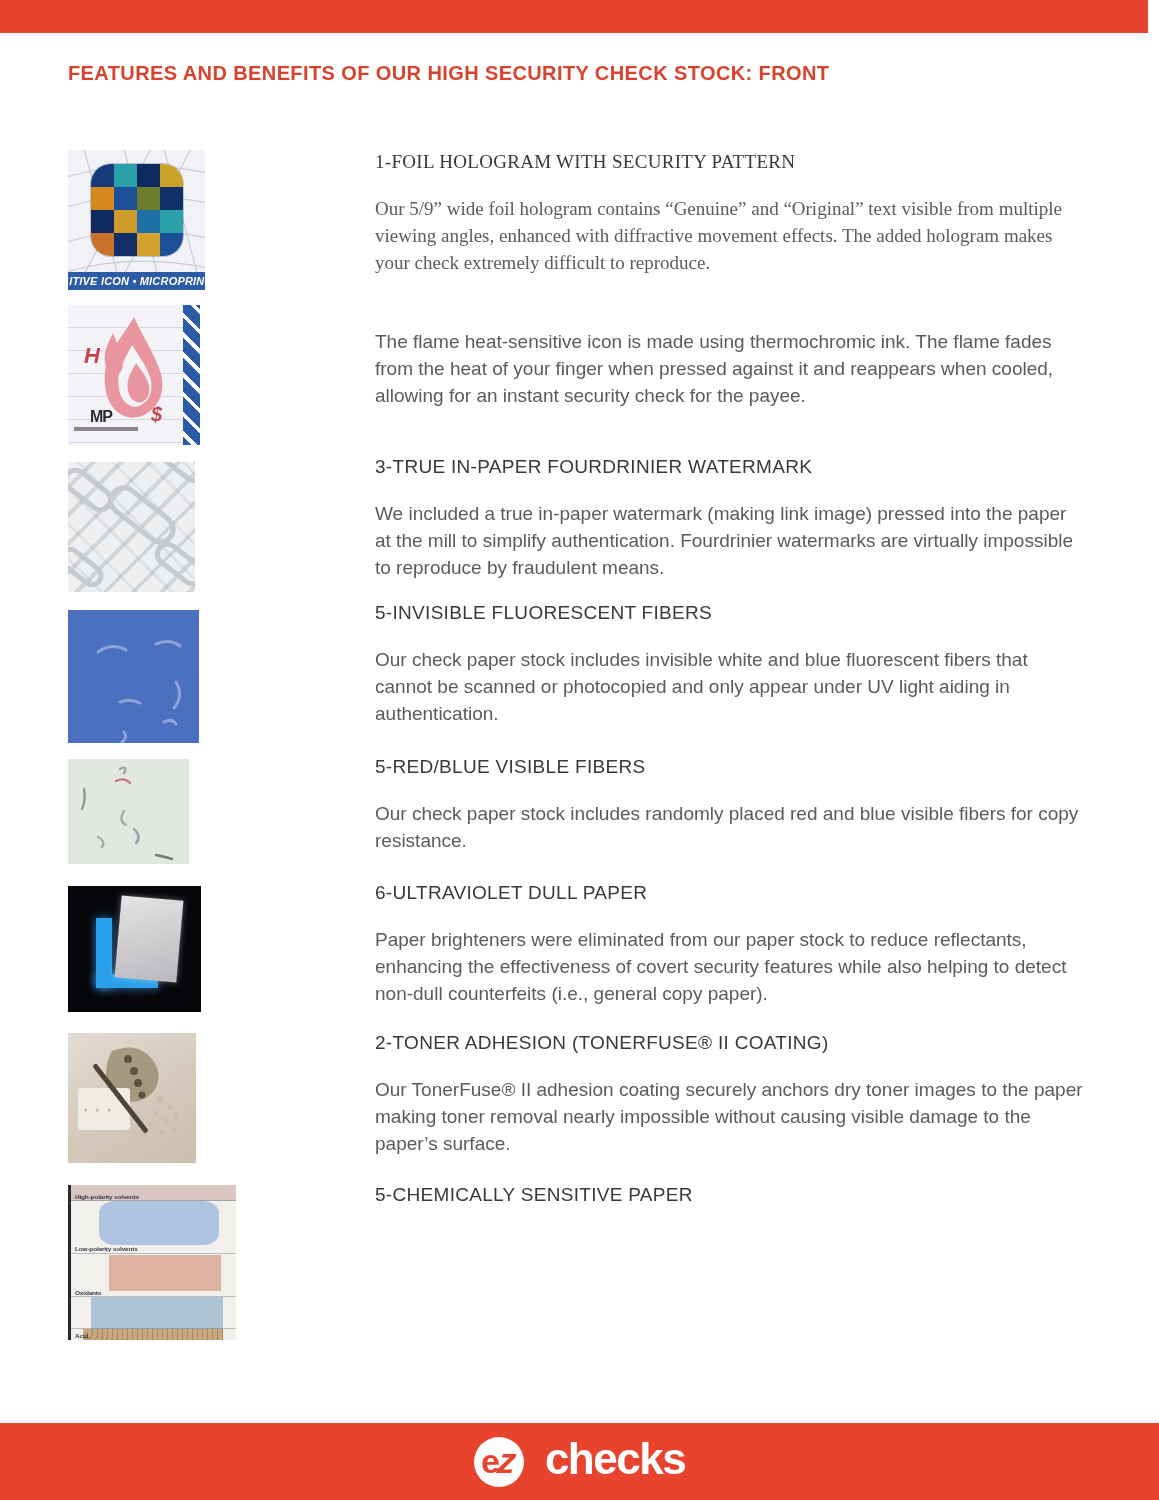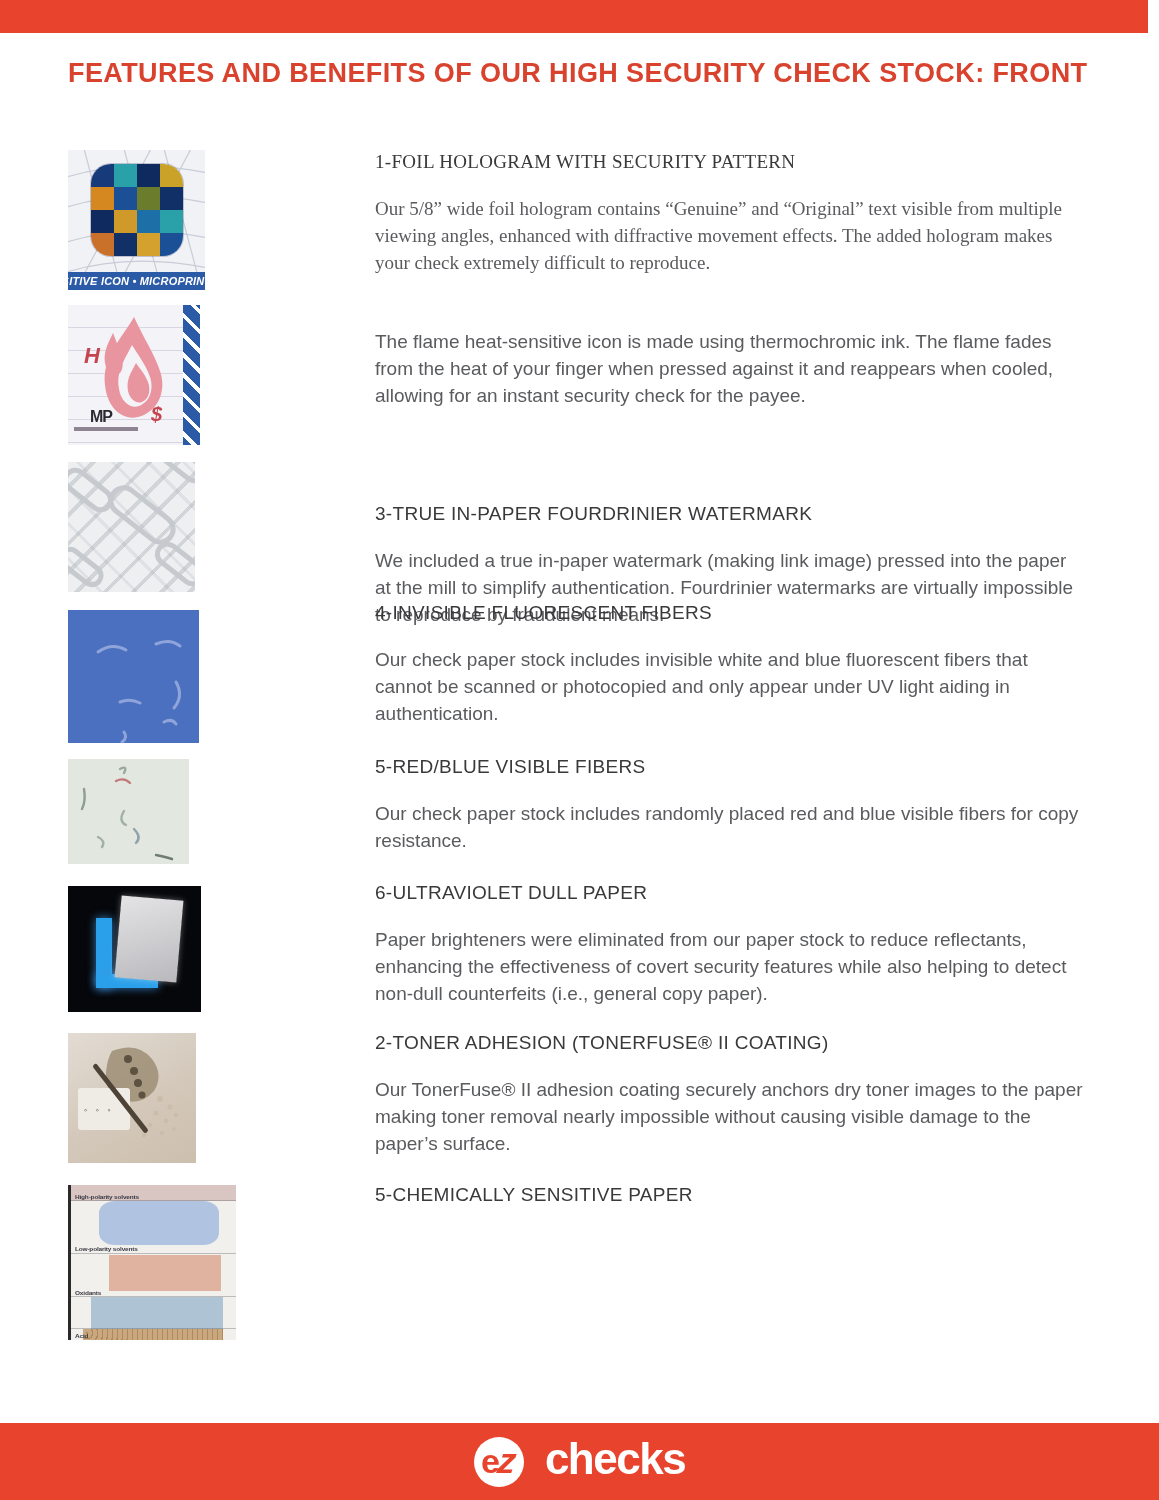--- a/index.html
+++ b/index.html
@@ -2,31 +2,31 @@
 <html><head>
 <meta charset="utf-8">
 <style>
   html,body{margin:0;padding:0;background:#ffffff;}
   .page{position:relative;width:1159px;height:1500px;background:#ffffff;overflow:hidden;
         font-family:"Liberation Sans", sans-serif;}
   .topbar{position:absolute;left:0;top:0;width:1148px;height:33px;background:#e8432d;}
   .footerbar{position:absolute;left:0;top:1423px;width:1159px;height:77px;background:#e8432d;
              display:flex;align-items:center;justify-content:center;}
   .page-title{position:absolute;left:68px;top:57px;width:1040px;color:#d9432e;
-              font-size:27px;font-weight:700;letter-spacing:.4px;line-height:32px;}
+              font-size:20px;font-weight:700;letter-spacing:.4px;line-height:32px;}
   .row{position:absolute;left:68px;width:1030px;}
   .thumb{position:absolute;left:0;top:0;overflow:hidden;}
   .txt{position:absolute;left:307px;top:0;width:712px;}
   .feat-h{margin:0;font-size:19px;font-weight:400;color:#39393b;letter-spacing:.3px;line-height:22px;}
   .feat-p{margin:22px 0 0 0;font-size:19px;font-weight:400;color:#5a5b5e;line-height:27px;}
 
   
   .r1{top:148px;} .r2{top:303px;} .r3{top:452px;} .r4{top:598px;}
   .r5{top:752px;} .r6{top:878px;} .r7{top:1028px;} .r8{top:1180px;}
-  .r1 .txt{top:3px;font-family:Liberation Serif, serif;} .r2 .txt{top:3px;} .r3 .txt{top:4px;margin-top:47px;} .r4 .txt{top:4px;}
+  .r1 .txt{top:3px;font-family:Liberation Serif, serif;} .r2 .txt{top:3px;} .r3 .txt{top:4px;} .r4 .txt{top:4px;}
   .r5 .txt{top:4px;} .r6 .txt{top:4px;} .r7 .txt{top:4px;} .r8 .txt{top:4px;}
 
   
   .t1{width:137px;height:140px;top:2px;background:#f1f2f6;}
   .t1 .grid{position:absolute;inset:0;}
   .t1 .sticker{position:absolute;left:23px;top:14px;width:92px;height:92px;border-radius:20px;
       overflow:hidden;box-shadow:0 0 0 1px rgba(40,50,90,.25);
       display:grid;grid-template-columns:repeat(4,1fr);grid-template-rows:repeat(4,1fr);}
   .t1 .sticker div{width:100%;height:100%;}
   .t1 .cap{position:absolute;left:0;bottom:0;width:137px;height:18px;background:#2b5aa6;
@@ -141,21 +141,21 @@
           <div style="background:#2aa0a8"></div>
         <div style="background:#c9702a"></div>
           <div style="background:#123068"></div>
           <div style="background:#d4a12f"></div>
           <div style="background:#1b4f96"></div>
       </div>
       <div class="cap">SITIVE ICON • MICROPRINT</div>
     </div>
     <div class="txt">
       <h2 class="feat-h">1-FOIL HOLOGRAM WITH SECURITY PATTERN</h2>
-      <p class="feat-p">Our 5/8” wide foil hologram contains “Genuine” and “Original” text visible from multiple viewing angles, enhanced with diffractive movement effects. The added hologram makes your check extremely difficult to reproduce.</p>
+      <p class="feat-p">Our 5/9” wide foil hologram contains “Genuine” and “Original” text visible from multiple viewing angles, enhanced with diffractive movement effects. The added hologram makes your check extremely difficult to reproduce.</p>
     </div>
   </div>
 
   <div class="row r2">
     <div class="thumb t2">
       <div class="lines"></div>
       <svg width="132" height="140" viewBox="0 0 132 140" style="position:absolute;inset:0;">
         <path d="M66 12 C52 36 34 52 37 80 C39 102 54 116 70 112 C90 107 99 86 92 66 C86 48 75 32 66 12 Z" fill="#e8959f"></path>
         <path d="M64 40 C56 56 48 66 51 84 C53 97 63 104 71 101 C82 97 86 84 82 72 C78 60 70 50 64 40 Z" fill="#f4f3f8"></path>
         <path d="M68 58 C63 68 58 74 60 86 C62 95 69 99 74 97 C81 94 83 85 80 77 C77 69 72 64 68 58 Z" fill="#e8959f"></path>
@@ -198,21 +198,21 @@
           <path d="M30 42 Q 44 32 58 40"></path>
           <path d="M88 34 Q 102 28 112 36"></path>
           <path d="M108 72 Q 116 86 106 98"></path>
           <path d="M52 92 Q 62 88 72 93"></path>
           <path d="M96 112 Q 104 108 108 114"></path>
           <path d="M56 122 Q 60 128 54 132"></path>
         </g>
       </svg>
     </div>
     <div class="txt">
-      <h2 class="feat-h">4-INVISIBLE FLUORESCENT FIBERS</h2>
+      <h2 class="feat-h">5-INVISIBLE FLUORESCENT FIBERS</h2>
       <p class="feat-p">Our check paper stock includes invisible white and blue fluorescent fibers that cannot be scanned or photocopied and only appear under UV light aiding in authentication.</p>
     </div>
   </div>
 
   <div class="row r5">
     <div class="thumb t5">
       <svg width="121" height="105" viewBox="0 0 121 105">
         <g fill="none" stroke-width="2.4" stroke-linecap="round">
           <path d="M52 10 Q 60 6 56 14" stroke="#9aa89e"></path>
           <path d="M48 22 Q 56 18 62 24" stroke="#c07878"></path>

